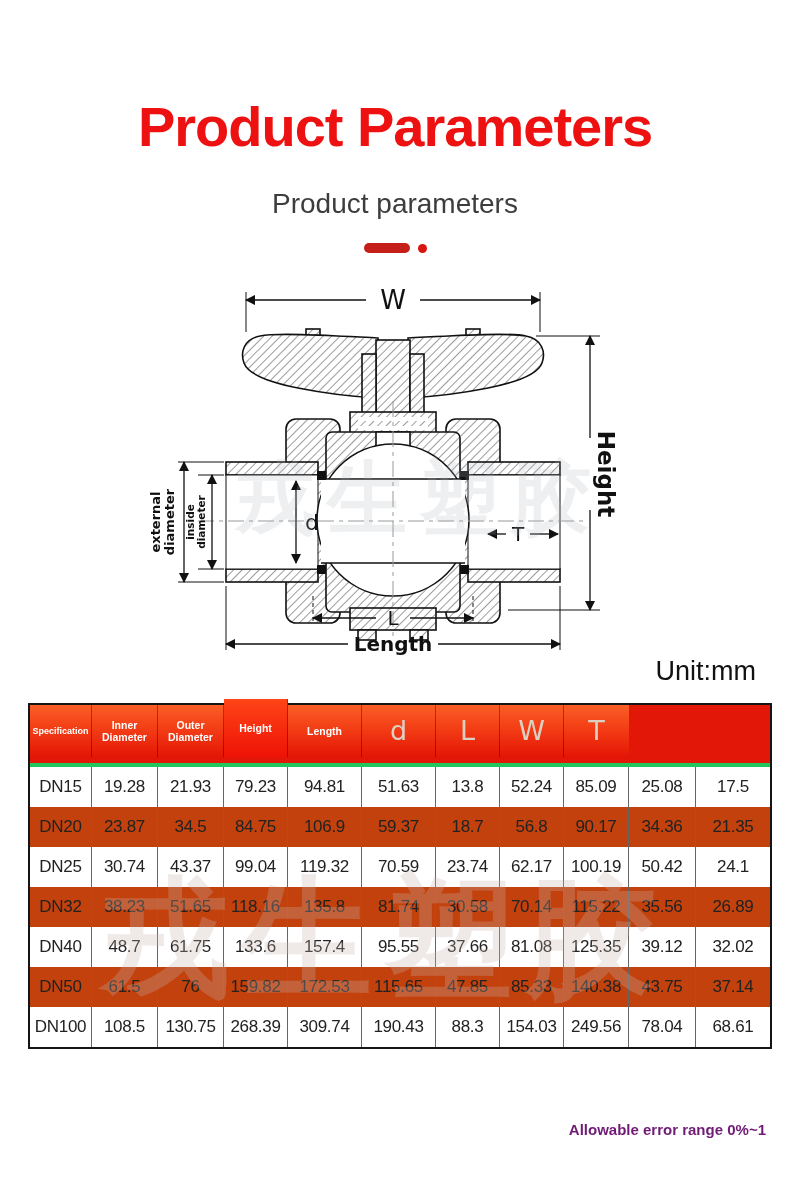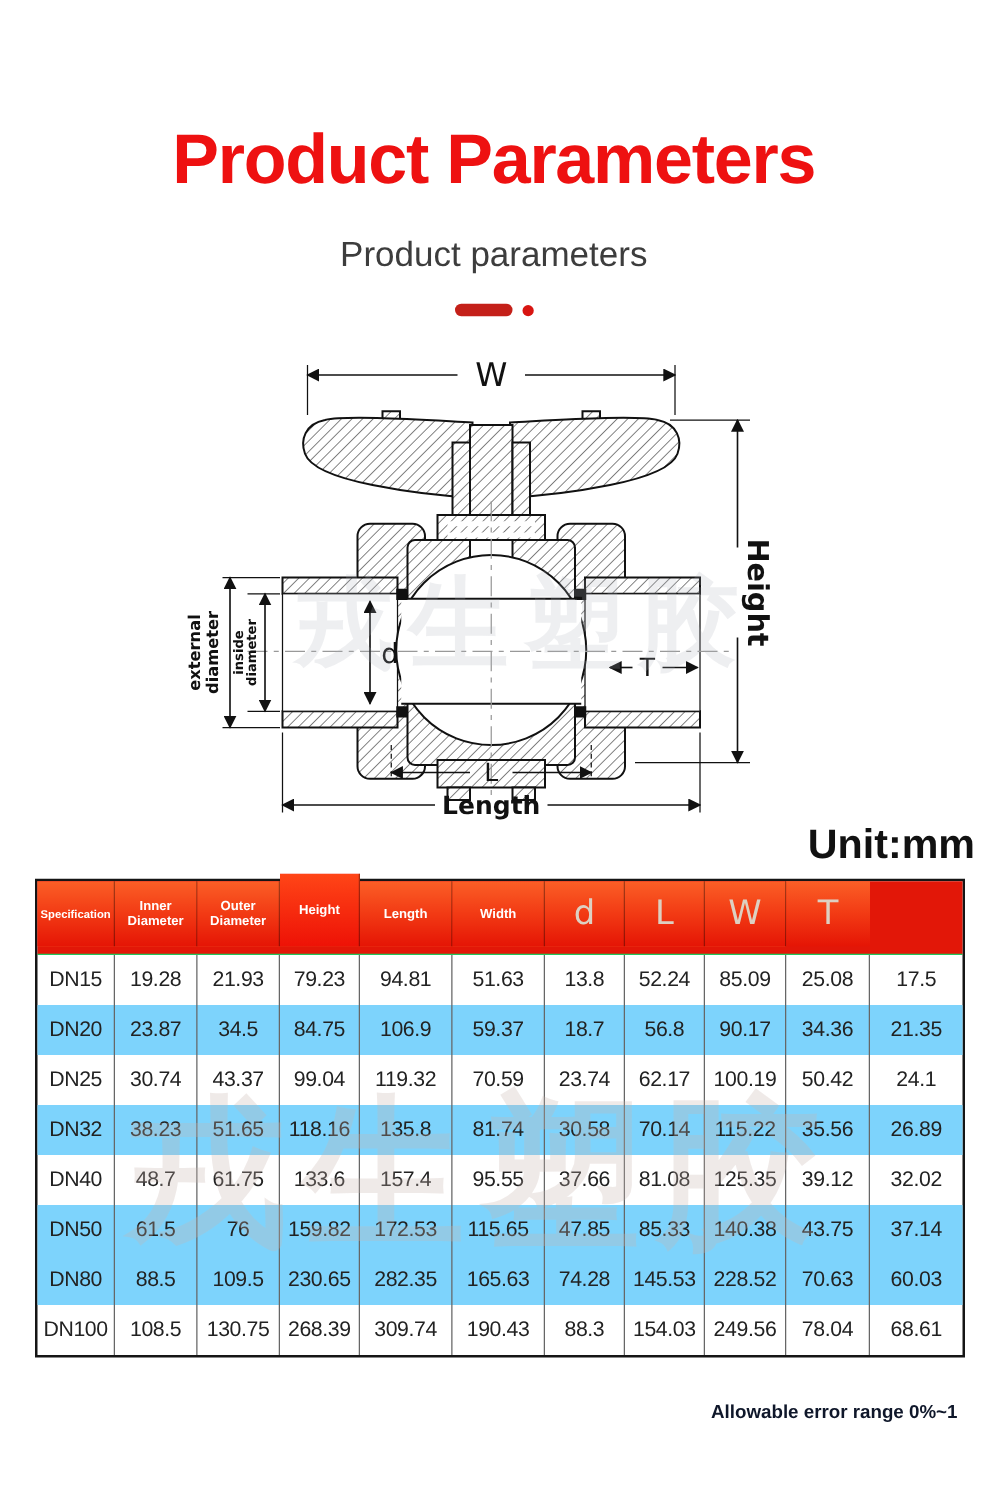--- a/index.html
+++ b/index.html
@@ -15,44 +15,44 @@
   .divider .dot{width:9px;height:9px;border-radius:50%;background:#d81511;}
 
   .diagram-wrap{position:absolute;top:266px;left:138px;width:524px;height:404px;}
   .diagram-wrap svg{display:block;}
 
   .watermark{position:absolute;z-index:6;pointer-events:none;font-weight:700;white-space:nowrap;}
   .wm-diagram{top:446px;left:235px;font-size:80px;letter-spacing:12px;color:#aeb2bb;opacity:.20;}
   .wm-table{top:852px;left:100px;font-size:130px;letter-spacing:12px;color:#c9b6b0;opacity:.28;}
 
   .unit-label{position:absolute;top:656px;left:0;width:756px;text-align:right;
-    font-size:33px;font-weight:700;color:#111;padding-left:24px;}
+    font-size:27px;font-weight:400;color:#111;}
 
   .ptable{position:absolute;top:703px;left:28px;width:740px;border:2px solid #151515;
     background:#fff;z-index:2;}
   .hrow,.trow{display:grid;
     grid-template-columns:62fr 66fr 66fr 64fr 74fr 74fr 64fr 64fr 65fr 67fr 74fr;}
-  .hrow{border-bottom:1px solid #22c55e;background:#e21708;}
+  .hrow{border-bottom:4px solid #22c55e;background:#e21708;}
   .hcell{height:52px;display:flex;align-items:center;justify-content:center;text-align:center;
     color:#fff;font-weight:700;font-size:10.5px;line-height:1.15;
     background:linear-gradient(180deg,#fb5f26 0%,#f23a14 50%,#e51505 100%);
     border-right:1px solid rgba(0,0,0,.35);padding:0 2px;box-sizing:border-box;}
   .hcell:first-child{font-size:9px;}
   .hcell:last-child{border-right:none;}
   .hcell.big{font-size:27px;font-weight:400;color:#ddd0c2;font-family:"DejaVu Sans",sans-serif;}
   .hcell.raised{position:relative;top:-6px;height:58px;z-index:3;
     background:linear-gradient(180deg,#ff4517 0%,#ee1206 100%);}
   .tcell{height:40px;display:flex;align-items:center;justify-content:center;
     font-size:17px;color:#222;letter-spacing:-0.3px;border-right:1px solid #666;
     box-sizing:border-box;}
   .tcell:last-child{border-right:none;}
-  .trow.alt{background:#7dd3fc;}
+  .trow.alt{background:#c2410c;}
 
   .footer-note{position:absolute;top:1121px;left:0;width:766px;text-align:right;
-    font-size:15px;font-weight:700;color:#0f172a;}
+    font-size:15px;font-weight:700;color:#701a75;}
 
   .dim{stroke:#111;stroke-width:1.3;fill:none;}
   .ext{stroke:#111;stroke-width:1;fill:none;}
   .cl{stroke:#999;stroke-width:1;fill:none;stroke-dasharray:16 5 4 5;}
   .lbl{fill:#111;font-family:"DejaVu Sans",sans-serif;}
   .shape{stroke:#111;stroke-width:1.6;}
 </style>
 </head>
 <body>
 
@@ -170,21 +170,20 @@
 
   <div class="unit-label">Unit:mm</div>
 
   <div class="ptable">
     <div class="hrow">
         <div class="hcell">Specification</div>
         <div class="hcell">Inner Diameter</div>
         <div class="hcell">Outer Diameter</div>
         <div class="hcell raised">Height</div>
         <div class="hcell">Length</div>
-        <div class="hcell">Width</div>
         <div class="hcell big">d</div>
         <div class="hcell big">L</div>
         <div class="hcell big">W</div>
         <div class="hcell big">T</div>
       </div>
     <div>
         <div class="trow">
           <div class="tcell spec">DN15</div>
           <div class="tcell">19.28</div>
           <div class="tcell">21.93</div>
@@ -255,33 +254,20 @@
           <div class="tcell">76</div>
           <div class="tcell">159.82</div>
           <div class="tcell">172.53</div>
           <div class="tcell">115.65</div>
           <div class="tcell">47.85</div>
           <div class="tcell">85.33</div>
           <div class="tcell">140.38</div>
           <div class="tcell">43.75</div>
           <div class="tcell">37.14</div>
         </div>
-        <div class="trow alt">
-          <div class="tcell spec">DN80</div>
-          <div class="tcell">88.5</div>
-          <div class="tcell">109.5</div>
-          <div class="tcell">230.65</div>
-          <div class="tcell">282.35</div>
-          <div class="tcell">165.63</div>
-          <div class="tcell">74.28</div>
-          <div class="tcell">145.53</div>
-          <div class="tcell">228.52</div>
-          <div class="tcell">70.63</div>
-          <div class="tcell">60.03</div>
-        </div>
         <div class="trow">
           <div class="tcell spec">DN100</div>
           <div class="tcell">108.5</div>
           <div class="tcell">130.75</div>
           <div class="tcell">268.39</div>
           <div class="tcell">309.74</div>
           <div class="tcell">190.43</div>
           <div class="tcell">88.3</div>
           <div class="tcell">154.03</div>
           <div class="tcell">249.56</div>

